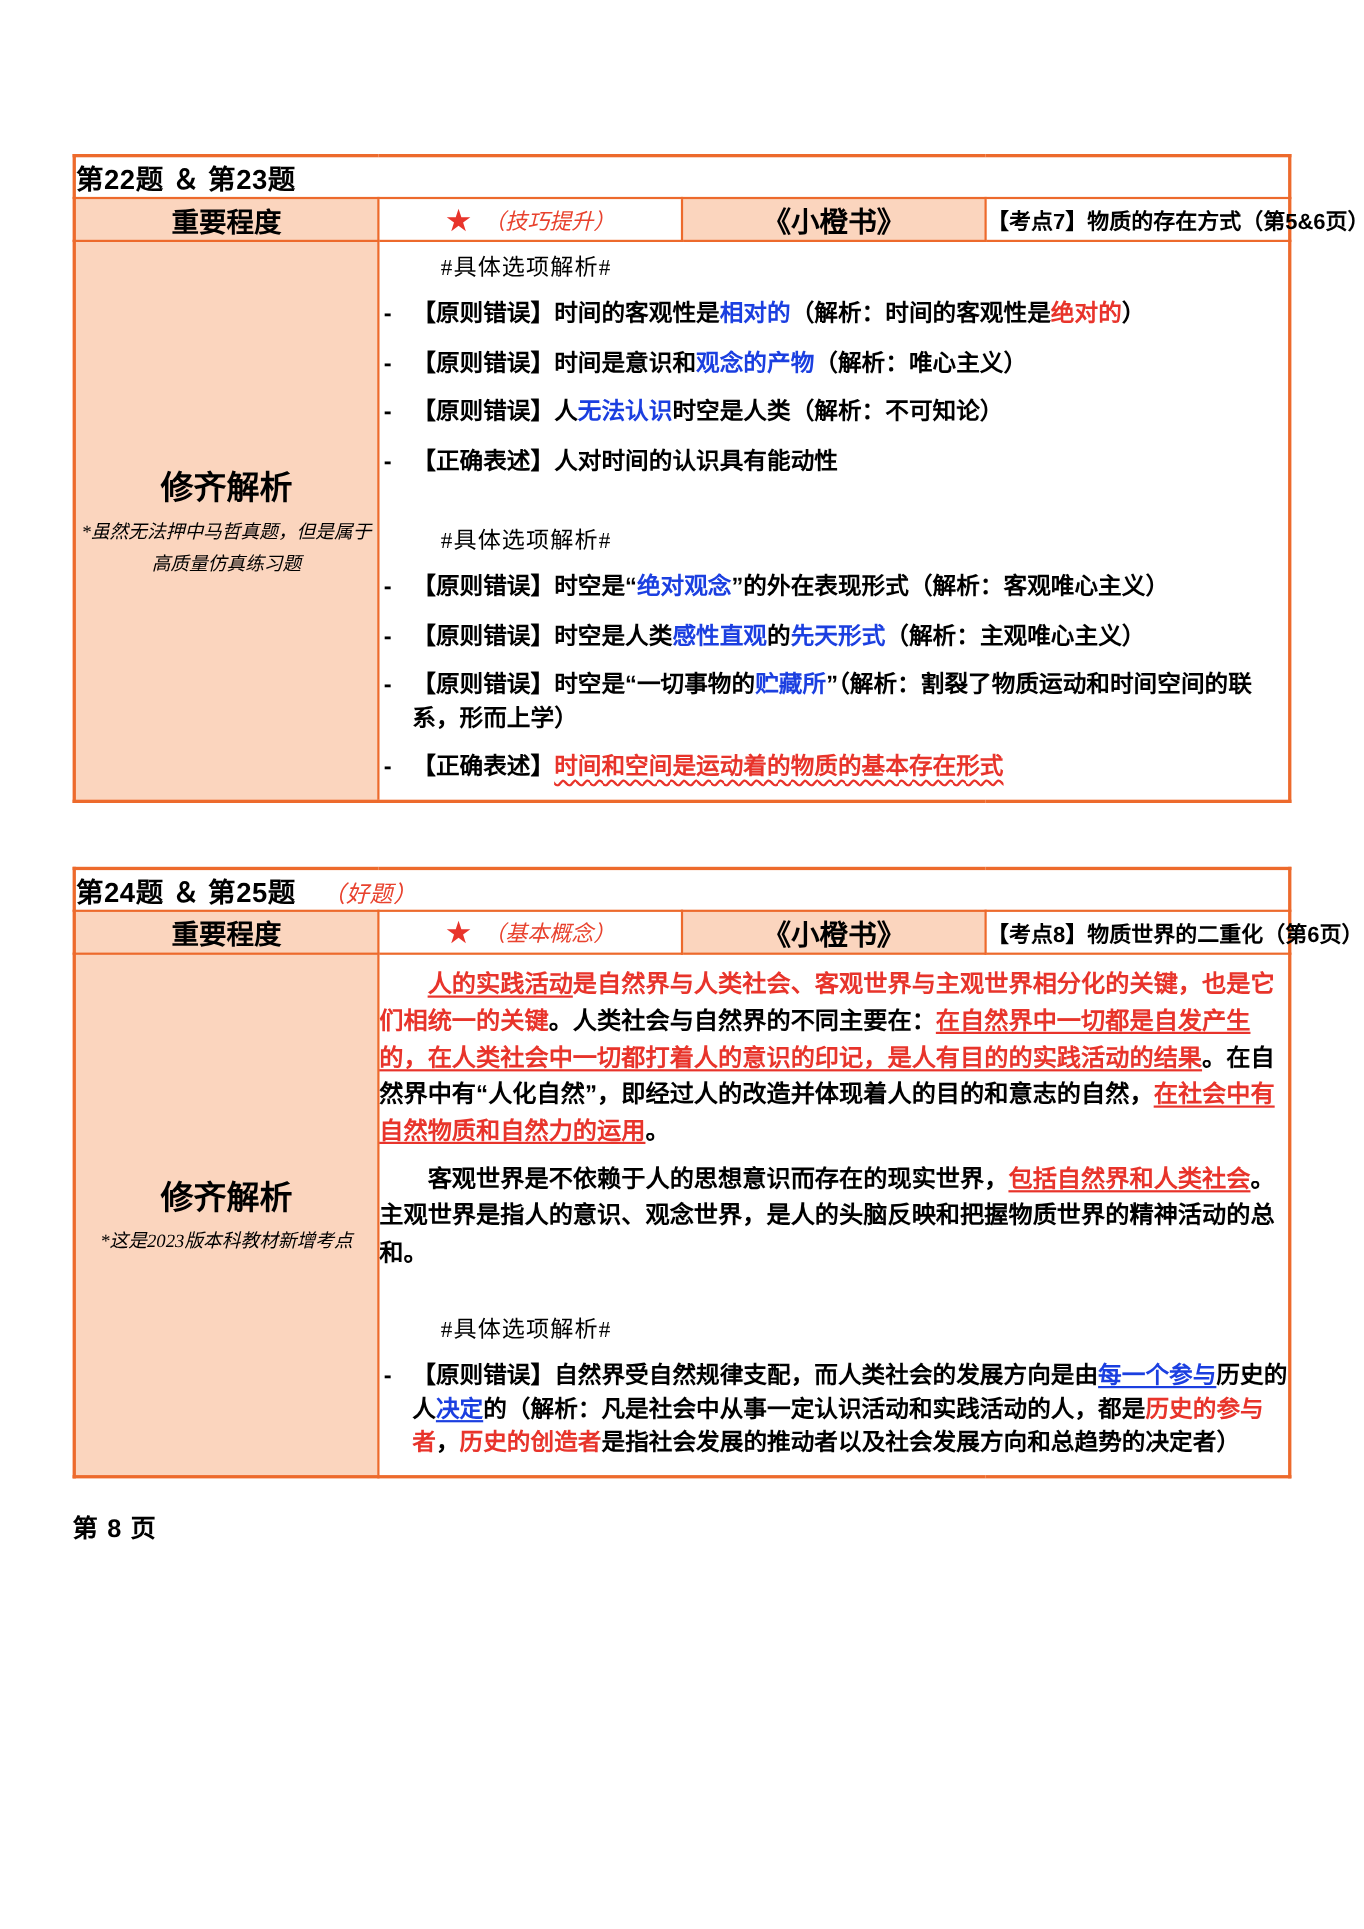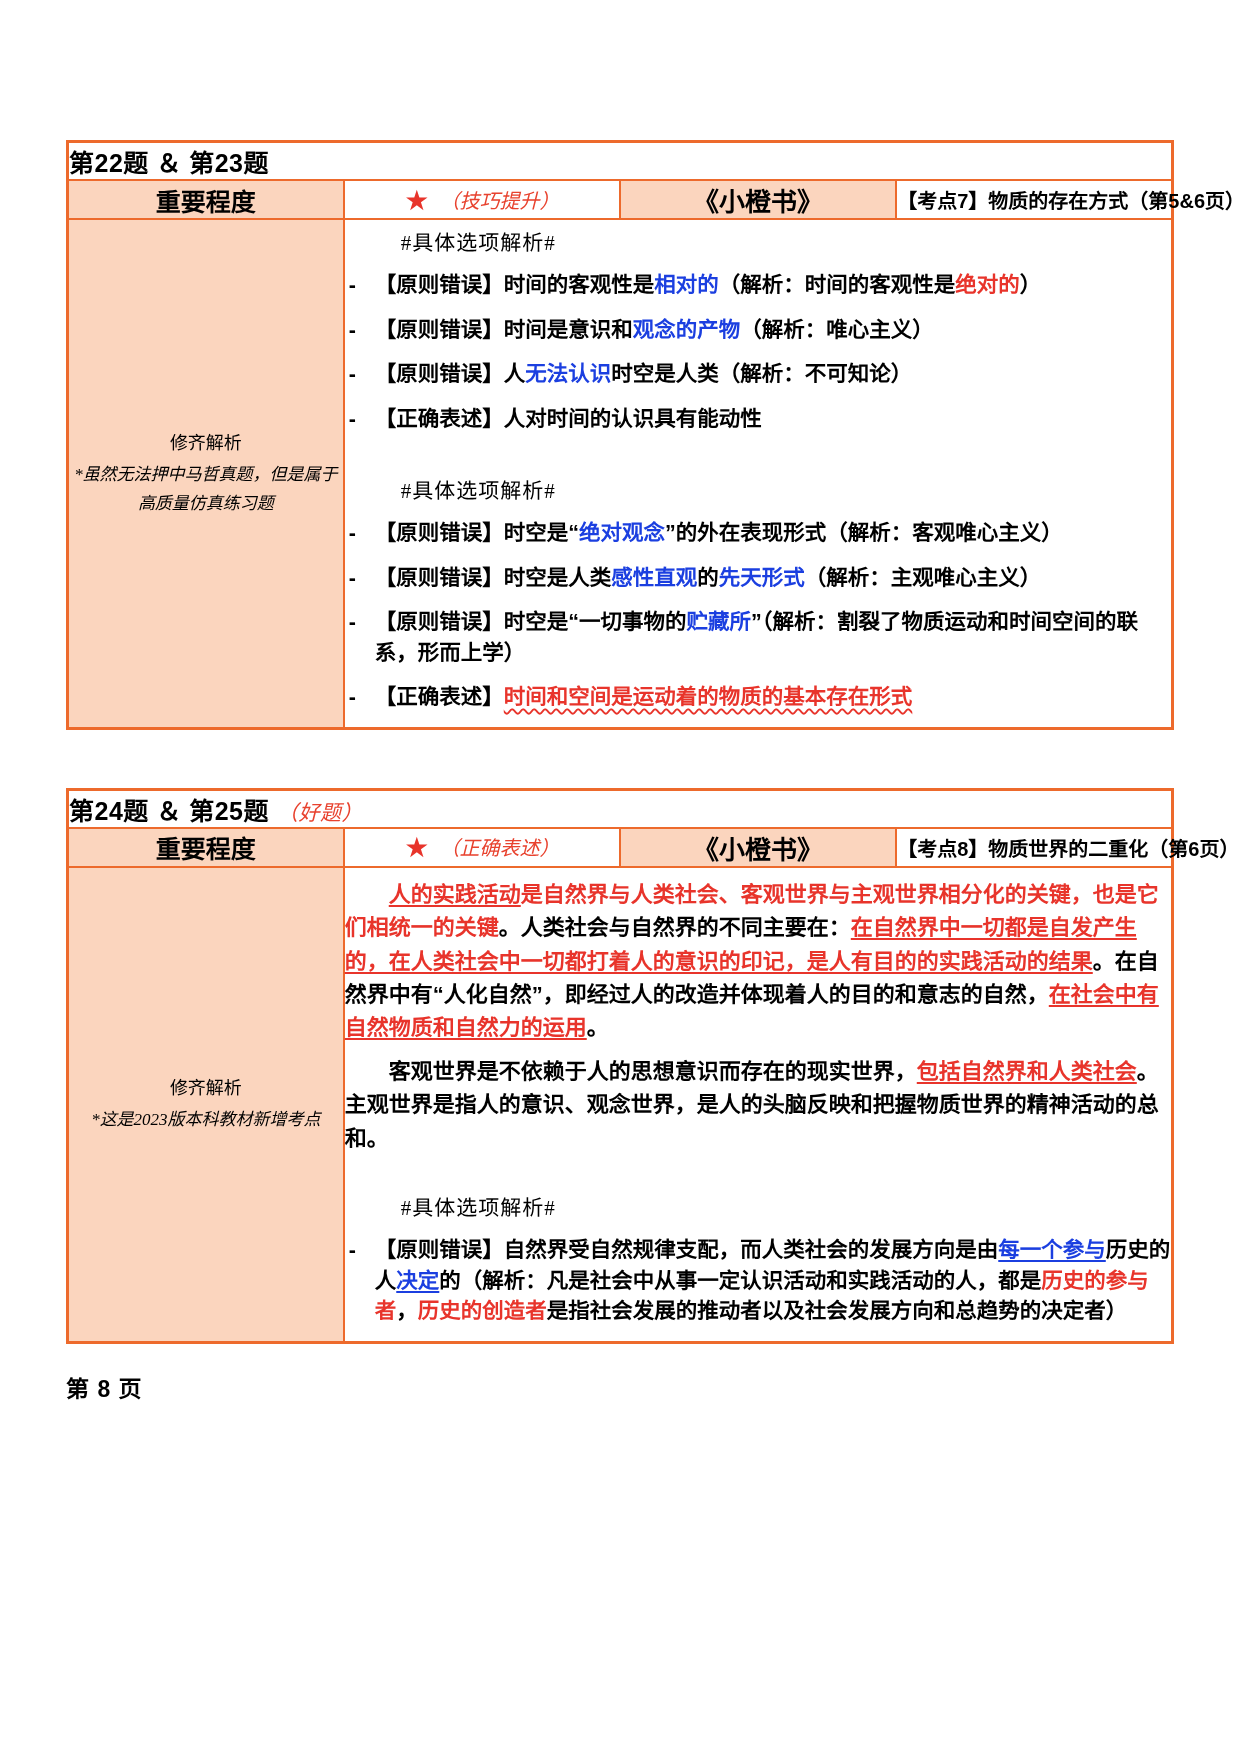--- a/index.html
+++ b/index.html
@@ -46,21 +46,21 @@
     letter-spacing: 0.5px;
     white-space: nowrap;
   }
   .title-main { font-size: 25px; font-weight: bold; }
   .title-note {
     font-family: "Liberation Serif", "DejaVu Serif", serif;
     font-size: 21px;
     font-weight: normal;
     color: #E8422E;
     font-style: italic;
-    margin-left: 8px;
+    margin-left: 24px;
   }
 
   
   .lbl-cell {
     background: #FBD5BE;
     width: 122px;
     text-align: center;
     font-size: 25px;
     font-weight: bold;
     padding: 12px 0;
@@ -103,22 +103,22 @@
 
   
   .side-cell {
     background: #FBD5BE;
     width: 122px;
     vertical-align: middle;
     text-align: center;
     padding: 6px 4px;
   }
   .side-title {
-    font-size: 18px;
-    font-weight: normal;
+    font-size: 30px;
+    font-weight: bold;
     letter-spacing: 0px;
     margin-bottom: 6px;
     white-space: nowrap;
   }
   .side-note {
     font-family: "Liberation Serif", "DejaVu Serif", serif;
     font-style: italic;
     font-size: 17px;
     line-height: 1.75;
     color: #000;
@@ -263,21 +263,21 @@
   <table class="qtable">
     <tbody>
         <tr>
       <td class="title-cell" colspan="4">
         <span class="title-main">第24题 ＆ 第25题</span><span class="title-note">（好题）</span>
       </td>
     </tr>
     <tr>
       <td class="lbl-cell">重要程度</td>
       <td class="star-cell">
-        <span class="star">★</span><span class="star-note">（正确表述）</span>
+        <span class="star">★</span><span class="star-note">（基本概念）</span>
       </td>
       <td class="book-cell">《小橙书》</td>
       <td class="point-cell">【考点8】物质世界的二重化（第6页）</td>
     </tr>
     <tr>
       <td class="side-cell">
         <div class="side-title">修齐解析</div>
         <div class="side-note">*这是2023版本科教材新增考点</div>
       </td>
       <td class="body-cell" colspan="3">

